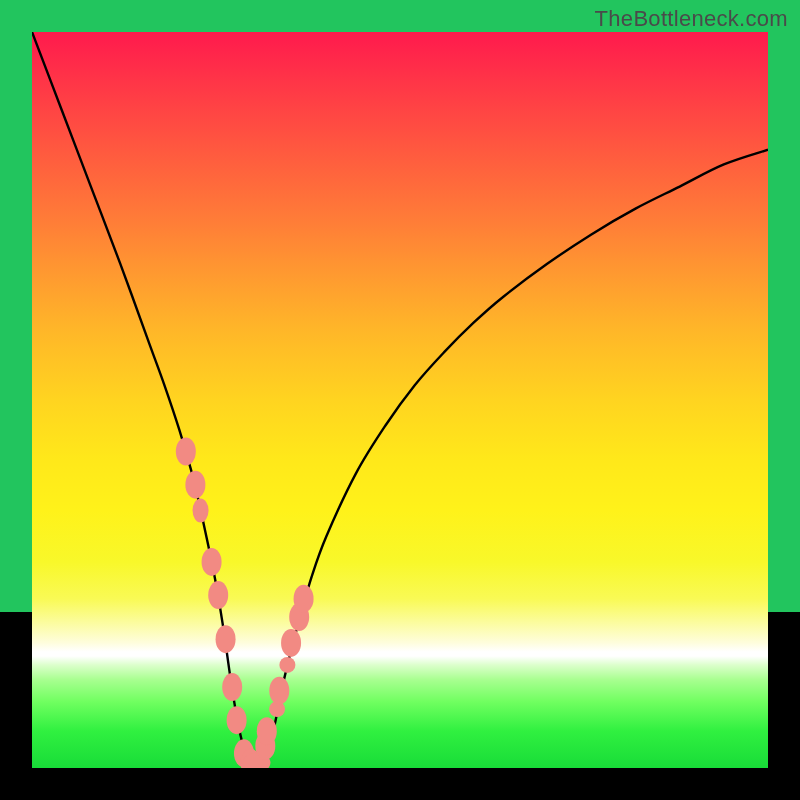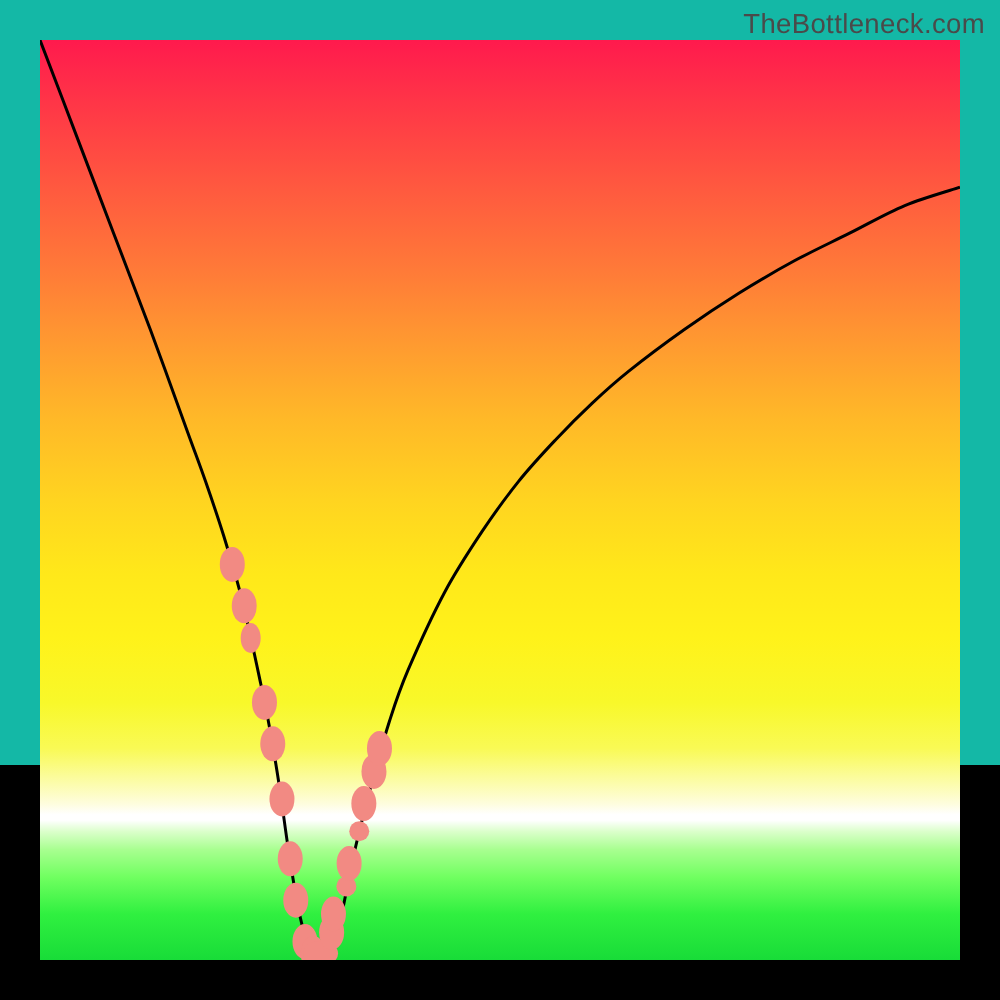--- a/index.html
+++ b/index.html
@@ -10,21 +10,21 @@
     background: #000;
     font-family: Arial, Helvetica, sans-serif;
     overflow: hidden;
   }
   .frame {
     position: absolute;
     left: 0;
     top: 0;
     width: 800px;
     height: 612px;
-    background: #14b8a6;
+    background: #22c55e;
     text-align: right;
   }
   .plot {
     position: absolute;
     left: 32px;
     top: 32px;
     width: 736px;
     height: 736px;
     overflow: hidden;
   }

